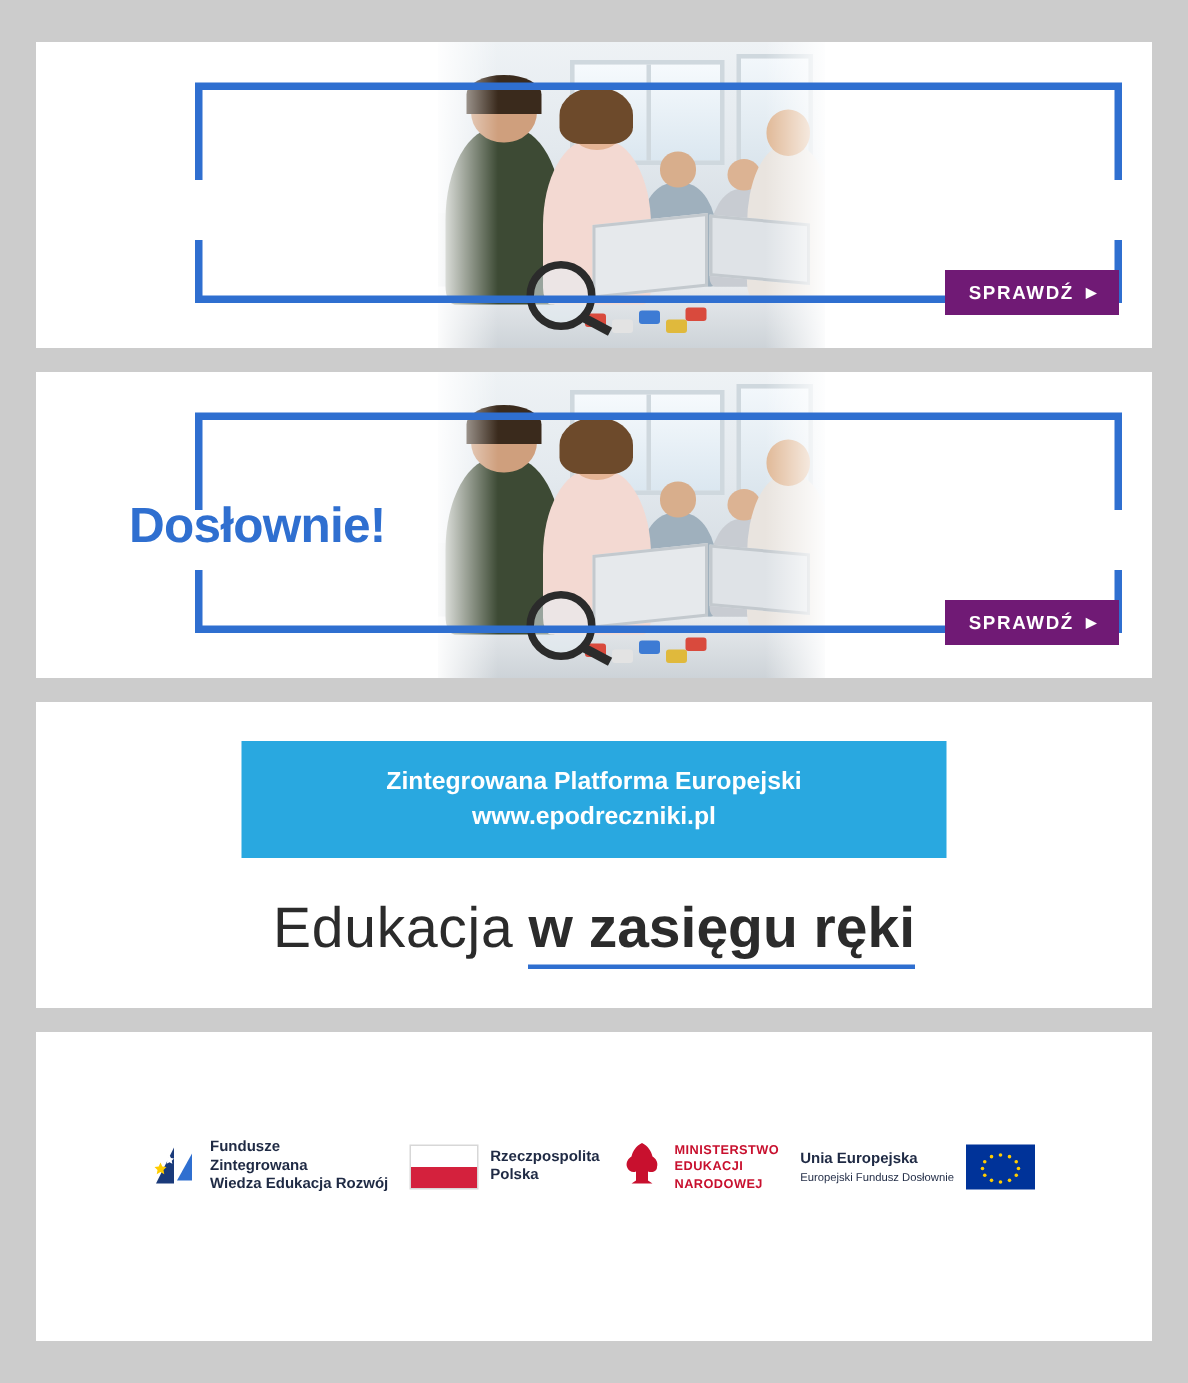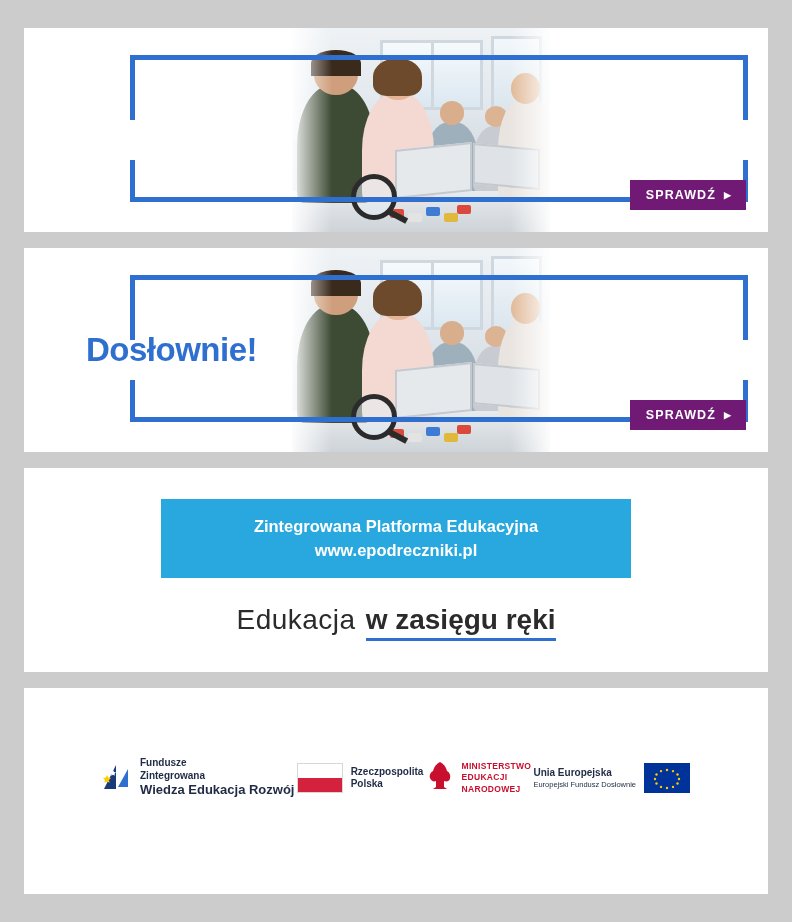--- a/index.html
+++ b/index.html
@@ -203,21 +203,21 @@
     background: #29a8e0;
     color: #ffffff;
     text-align: center;
     font-weight: bold;
     font-size: 16.5px;
     line-height: 1.4;
     padding: 16px 34px;
     min-width: 470px;
   }
   .slogan {
-    font-size: 28px;
+    font-size: 38px;
     color: #2b2b2b;
     display: flex;
     align-items: baseline;
     gap: 10px;
   }
   .slogan .light { font-weight: normal; letter-spacing: .5px; }
   .slogan .strong {
     font-weight: bold;
     border-bottom: 3px solid #2f6fd0;
     padding-bottom: 2px;
@@ -243,21 +243,21 @@
   .logo-row {
     width: 100%;
     display: flex;
     align-items: center;
     justify-content: space-between;
     padding: 0 48px;
   }
   .logo { display: flex; align-items: center; gap: 8px; }
   .logo-text { font-size: 9px; line-height: 1.25; color: #1f2a44; }
   .logo-text b { display: block; font-size: 10px; }
-  .logo-text .sub { font-size: 13px; font-weight: bold; margin-top: 3px; }
+  .logo-text .sub { font-size: 10px; font-weight: bold; margin-top: 3px; }
 
   
   .fe-mark { width: 30px; height: 30px; position: relative; }
   
   .pl-flag {
     width: 46px; height: 30px; border: 1px solid #d7d7d7;
     background: linear-gradient(180deg,#ffffff 0 50%, #d4213d 50% 100%);
   }
   
   .men-text { font-size: 8.5px; font-weight: bold; color: #c8102e; line-height: 1.35; letter-spacing: .3px; }
@@ -362,21 +362,21 @@
     <div class="frame-gap-right"></div>
     <div class="banner2-text">Dosłownie!</div>
     <div class="cta">
       <span>SPRAWDŹ</span>
       <span class="arrow">▶</span>
     </div>
   </div>
 
   <div class="block-platform">
     <div class="plat-box">
-      <div>Zintegrowana Platforma Edukacyjna</div>
+      <div>Zintegrowana Platforma Europejski</div>
       <div>www.epodreczniki.pl</div>
     </div>
     <div class="slogan">
       <span class="light">Edukacja</span>
       <span class="strong">w zasięgu ręki</span>
     </div>
   </div>
 
   <div class="block-footer">
     <div class="logo-row">

